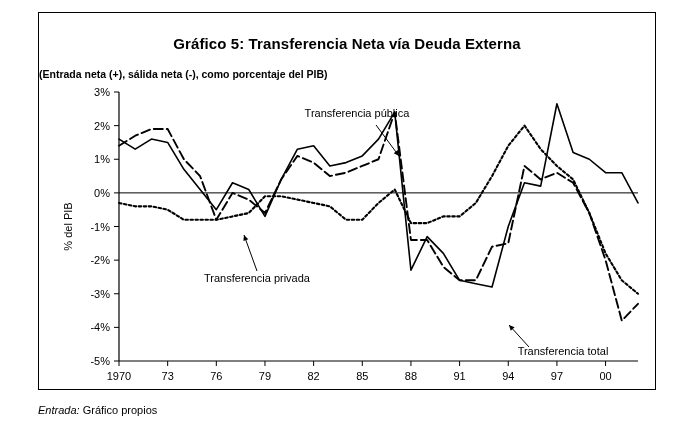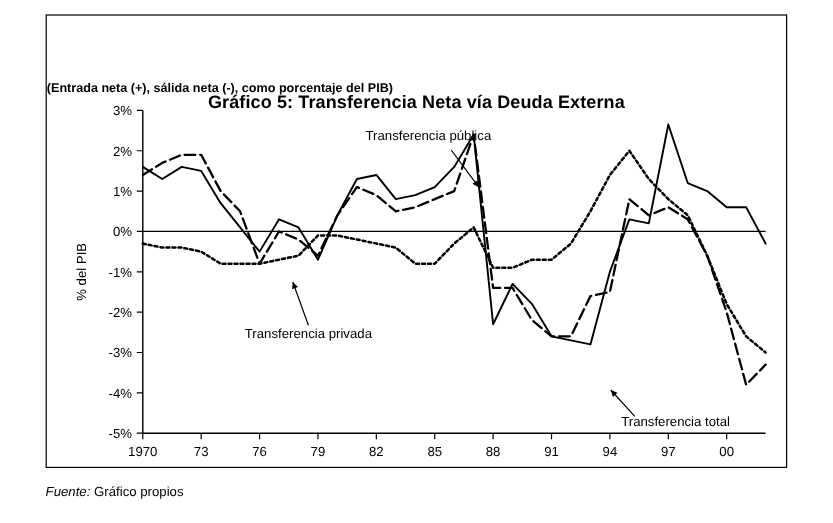--- a/index.html
+++ b/index.html
@@ -27,21 +27,20 @@
   }
   #title {
     position: absolute;
     left: 0;
     top: 22px;
     width: 100%;
     text-align: center;
     font-size: 15px;
     font-weight: bold;
     letter-spacing: 0.1px;
-    margin-top: 42px;
   }
   #subtitle {
     position: absolute;
     left: 0;
     top: 55px;
     width: 100%;
     text-align: left;
     font-size: 10.5px;
     font-weight: bold;
   }
@@ -158,15 +157,15 @@
         </g>
       <g id="ylab-g">
           <text x="0" y="0" text-anchor="middle" class="ylabel-text" transform="translate(33,213.5) rotate(-90)">% del PIB</text>
         </g>
     </svg>
   </div>
 
 </div>
 
 <div id="source">
-  <span class="src-label">Fuente:</span>
+  <span class="src-label">Entrada:</span>
   <span class="src-value">Gráfico propios</span>
 </div>
 
 </body></html>

